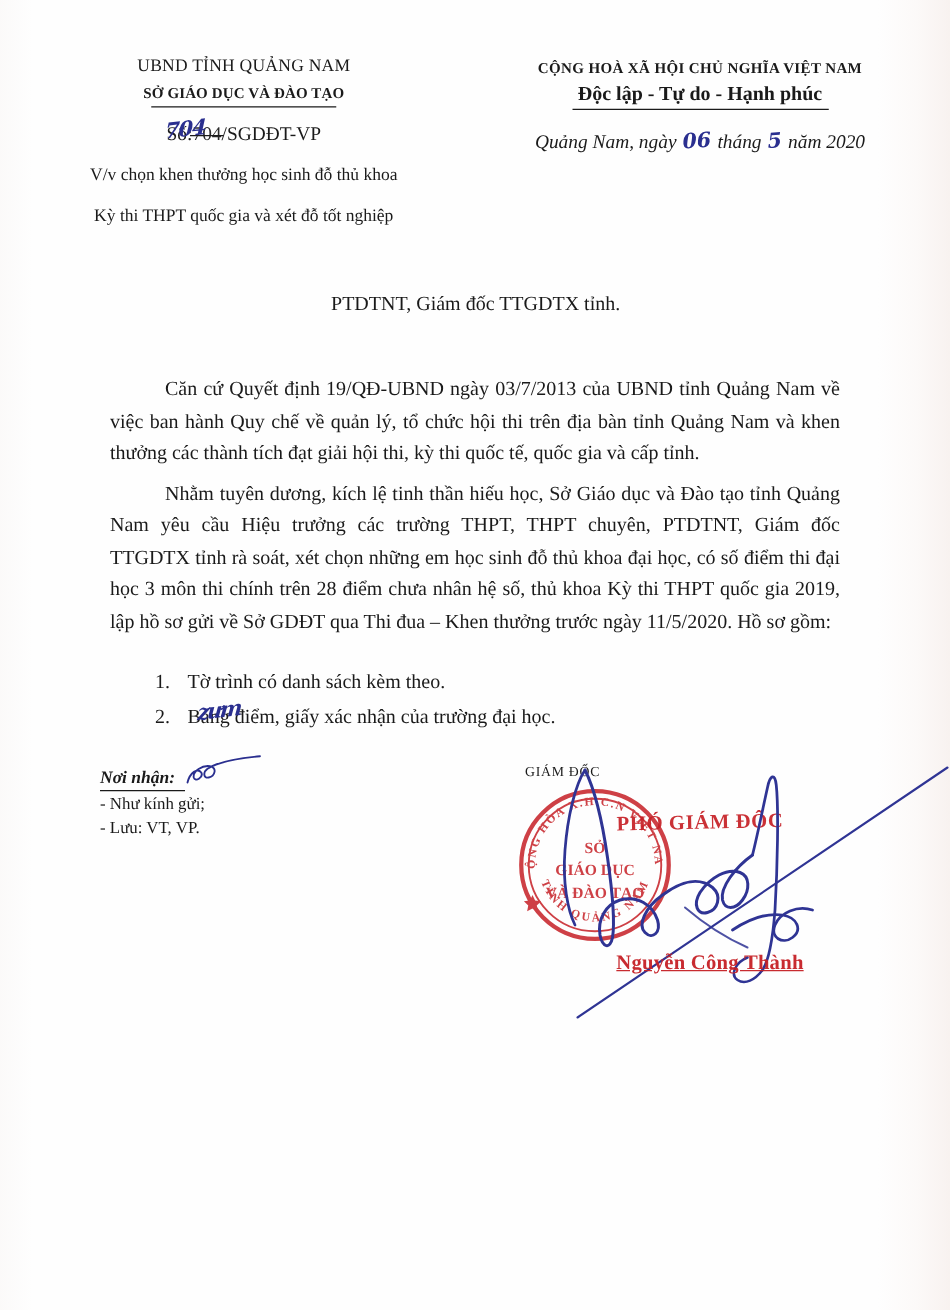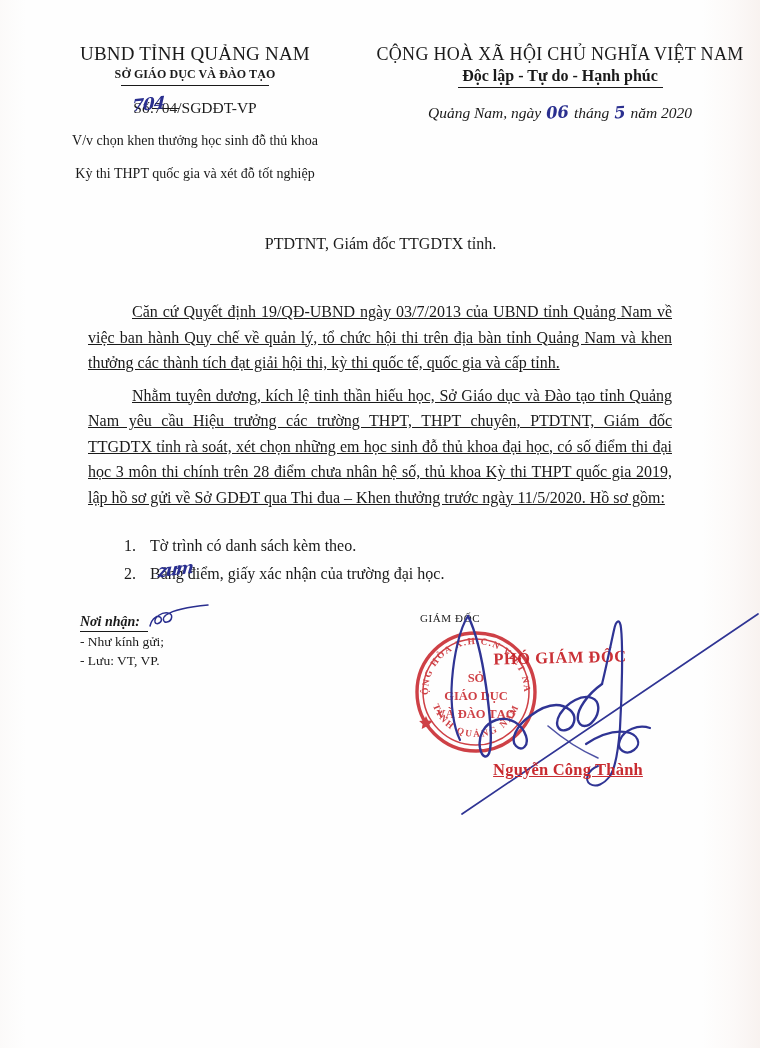--- a/index.html
+++ b/index.html
@@ -44,41 +44,41 @@
   .hdr-left {
     width: 330px;
     text-align: center;
     padding-left: 30px;
   }
   .hdr-right {
     width: 400px;
     text-align: center;
   }
   .org-line1 {
-    font-size: 19px;
+    font-size: 14px;
     letter-spacing: 0.2px;
     line-height: 20px;
   }
   .org-line2 {
     font-size: 12px;
     font-weight: bold;
     letter-spacing: 0.1px;
     line-height: 20px;
     position: relative;
     display: inline-block;
   }
   .rule-short {
     width: 148px;
     height: 1.4px;
     background: #1a1a1a;
     margin: 1px auto 0 auto;
   }
   .nation-line1 {
-    font-size: 18px;
-    font-weight: normal;
+    font-size: 12px;
+    font-weight: bold;
     letter-spacing: 0.3px;
     line-height: 21px;
   }
   .nation-line2 {
     font-size: 16px;
     font-weight: bold;
     line-height: 21px;
     display: inline-block;
   }
   .rule-motto {
@@ -174,21 +174,20 @@
     top: 299px;
     left: 88px;
     width: 584px;
     font-size: 16px;
     line-height: 25.5px;
     text-align: justify;
   }
   #body p {
     margin: 0 0 7px 0;
     text-indent: 44px;
-    text-decoration: underline;
   }
   
   #attachments {
     position: absolute;
     top: 532px;
     left: 124px;
     width: 540px;
     font-size: 16px;
     line-height: 28px;
   }

